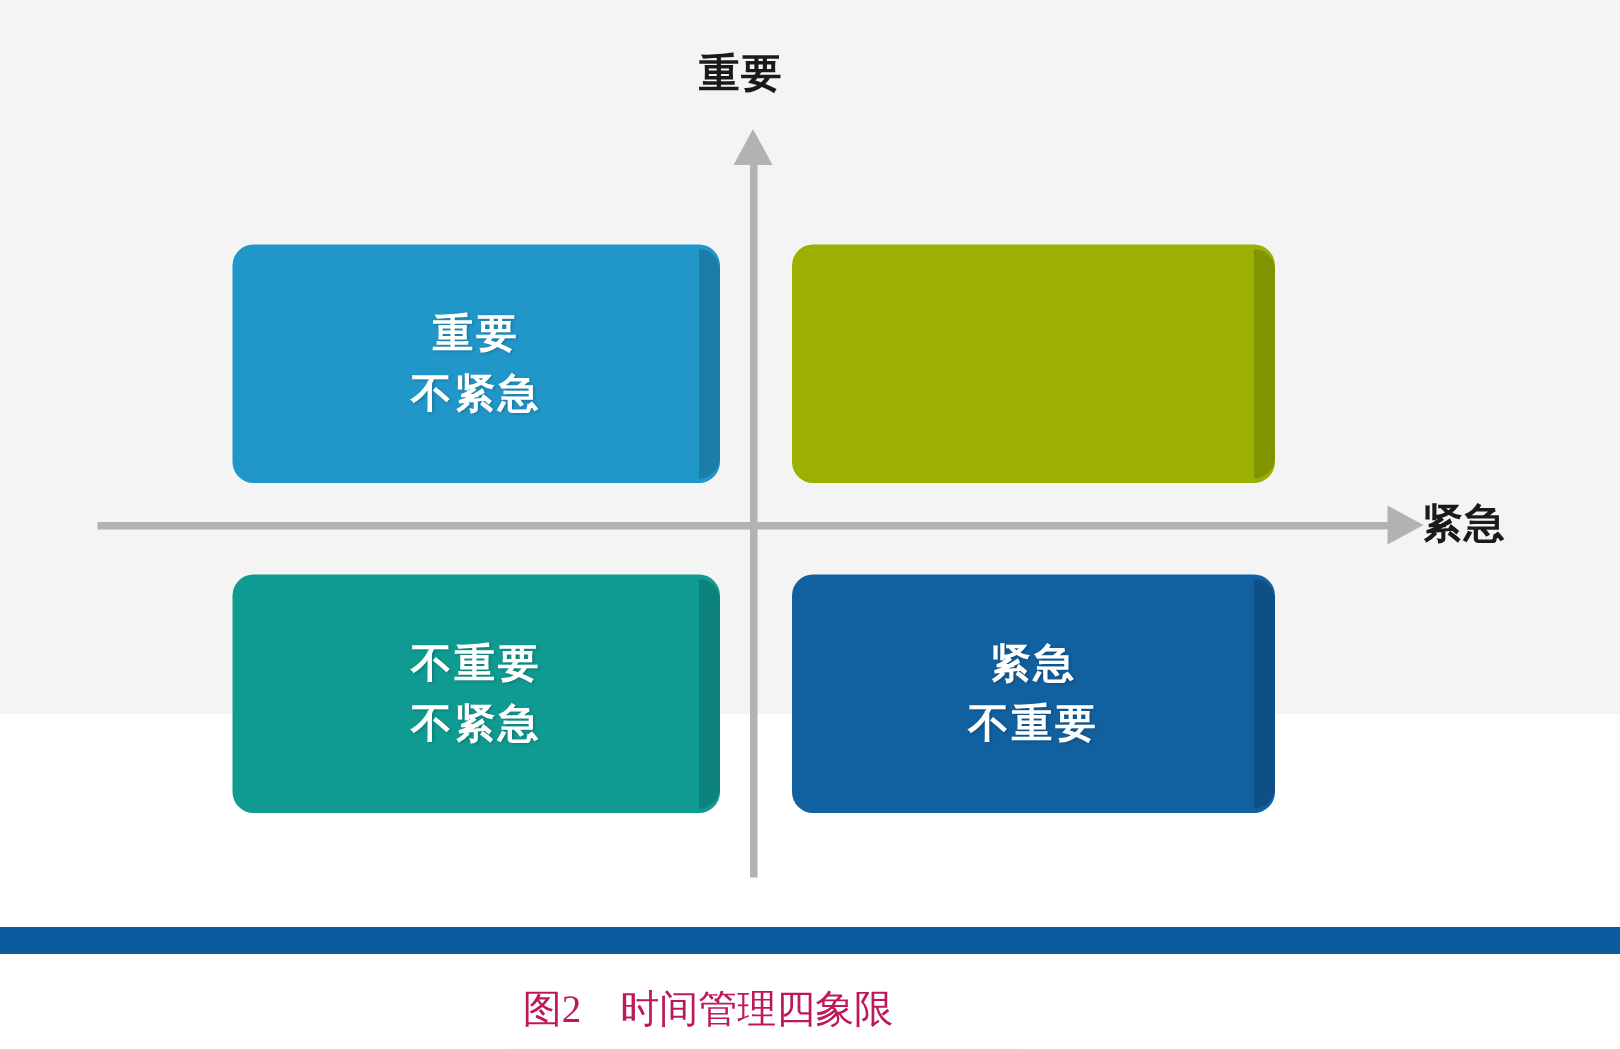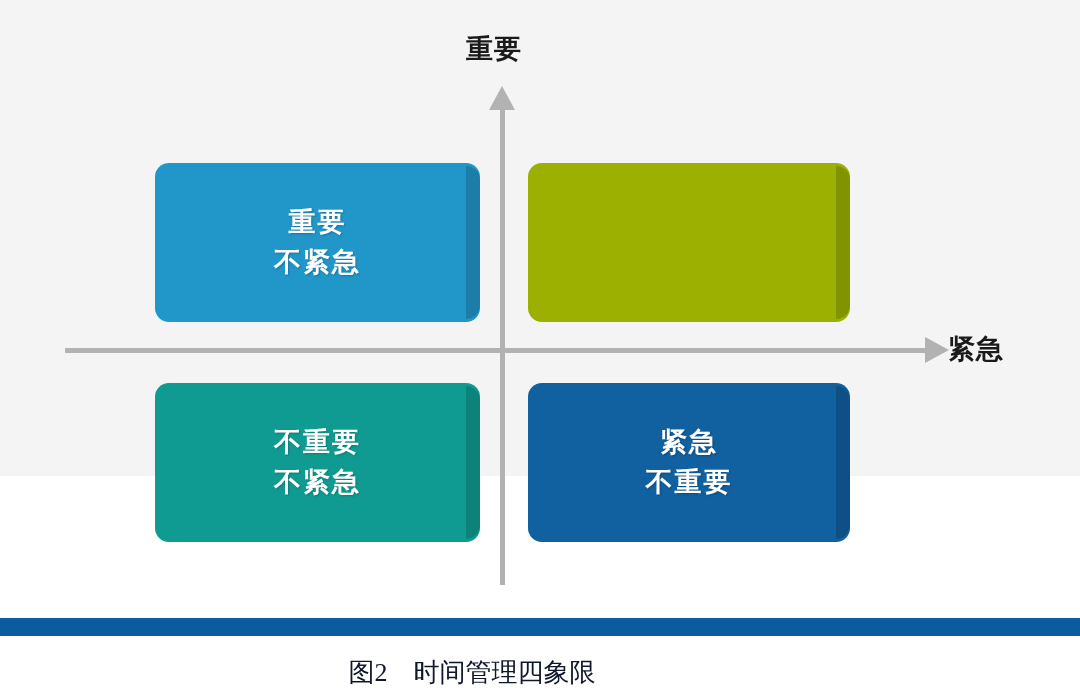--- a/index.html
+++ b/index.html
@@ -129,21 +129,21 @@
     background: #0b5c9e;
   }
   
   .caption {
     position: absolute;
     left: 0;
     top: 655px;
     width: 944px;
     text-align: center;
     font-size: 26px;
-    color: #0f172a;
+    color: #be185d;
     font-family: "Liberation Serif", "DejaVu Serif", serif;
     white-space: pre;
   }
 </style>
 </head>
 <body>
 
 <div id="page">
 
   <div class="canvas">

